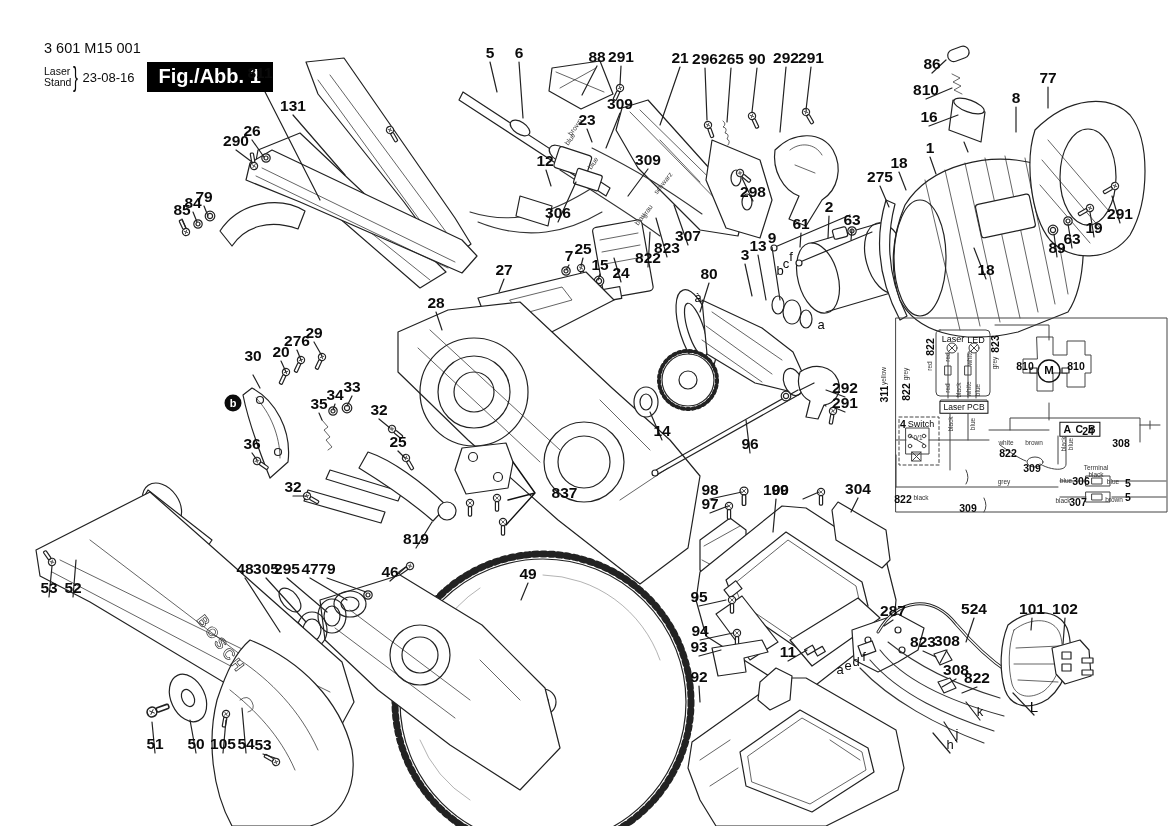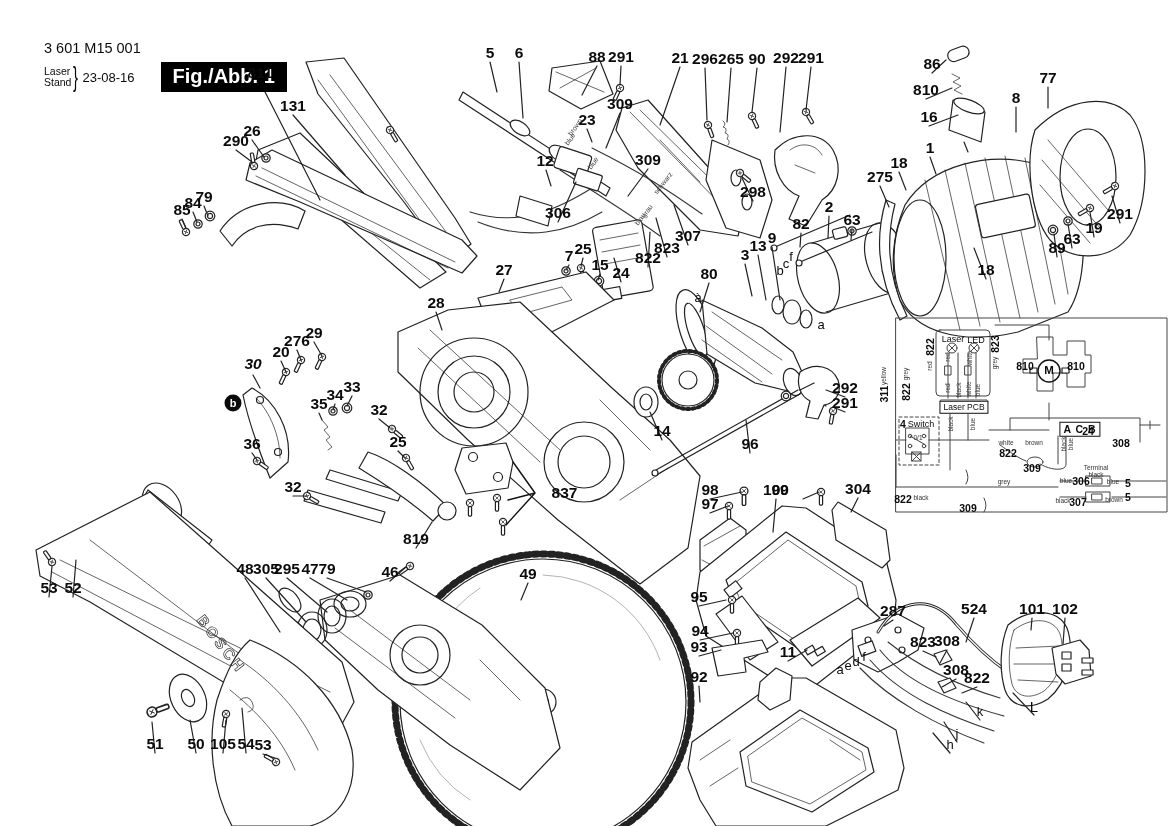--- a/index.html
+++ b/index.html
@@ -31,21 +31,21 @@
   .wtiny{font-size:6.5px;color:#333;}
   .wiretxt{font-size:7px;color:#444;}
   .wboxed{font-size:8.5px;border:1px solid #111;padding:1px 3px;background:#fff;}
   .wacb{font-weight:bold;font-size:10.5px;border:1.4px solid #111;padding:1px 3px;background:#fff;letter-spacing:1px;}
   
   .titleblock{position:absolute;left:44px;top:40px;color:#0b0b0b;}
   .pn{font-size:14.5px;margin-bottom:6px;}
   .issuerow{display:flex;align-items:center;gap:2px;height:30px;}
   .issuestack{font-size:10.5px;line-height:11px;}
   .brace{font-size:27px;transform:scaleX(.55);font-weight:400;margin:0 0 0 -2px;}
-  .issuedate{font-size:13px;margin-right:24px;}
+  .issuedate{font-size:13px;margin-right:10px;}
   .figbox{background:#000;color:#fff;font-weight:bold;font-size:20px;padding:3px 12px 4px;}
   .notes{margin-top:22px;font-size:11.5px;line-height:13px;}
 </style>
 </head>
 <body>
 
 <div class="stage">
 
   <svg class="art" width="1169" height="826" viewBox="0 0 1169 826">
     <defs>
@@ -510,21 +510,21 @@
       <div class="lbl num" style="left: 932px; top: 64px;">86</div>
       <div class="lbl num" style="left: 926px; top: 90px;">810</div>
       <div class="lbl num" style="left: 929px; top: 117px;">16</div>
       <div class="lbl num" style="left: 1016px; top: 98px;">8</div>
       <div class="lbl num" style="left: 1048px; top: 78px;">77</div>
       <div class="lbl num" style="left: 930px; top: 148px;">1</div>
       <div class="lbl num" style="left: 899px; top: 163px;">18</div>
       <div class="lbl num" style="left: 880px; top: 177px;">275</div>
       <div class="lbl num" style="left: 829px; top: 207px;">2</div>
       <div class="lbl num" style="left: 852px; top: 220px;">63</div>
-      <div class="lbl num" style="left: 801px; top: 224px;">82</div>
+      <div class="lbl num" style="left: 801px; top: 224px;">61</div>
       <div class="lbl num" style="left: 1120px; top: 214px;">291</div>
       <div class="lbl num" style="left: 1094px; top: 228px;">19</div>
       <div class="lbl num" style="left: 1072px; top: 239px;">63</div>
       <div class="lbl num" style="left: 1057px; top: 248px;">89</div>
       <div class="lbl num" style="left: 986px; top: 270px;">18</div>
       <div class="lbl num" style="left: 587px; top: 120px;">23</div>
       <div class="lbl num" style="left: 545px; top: 161px;">12</div>
       <div class="lbl num" style="left: 620px; top: 104px;">309</div>
       <div class="lbl num" style="left: 648px; top: 160px;">309</div>
       <div class="lbl num" style="left: 558px; top: 213px;">306</div>
@@ -547,21 +547,21 @@
       <div class="lbl letter" style="left: 786px; top: 263px;">c</div>
       <div class="lbl letter" style="left: 780px; top: 270px;">b</div>
       <div class="lbl letter" style="left: 821px; top: 324px;">a</div>
       <div class="lbl num" style="left: 845px; top: 388px;">292</div>
       <div class="lbl num" style="left: 845px; top: 403px;">291</div>
       <div class="lbl num" style="left: 662px; top: 431px;">14</div>
       <div class="lbl num" style="left: 750px; top: 444px;">96</div>
       <div class="lbl num" style="left: 314px; top: 333px;">29</div>
       <div class="lbl num" style="left: 297px; top: 341px;">276</div>
       <div class="lbl num" style="left: 281px; top: 352px;">20</div>
-      <div class="lbl num" style="left: 253px; top: 364px; font-style: italic;">30</div>
+      <div class="lbl num" style="left: 253px; top: 356px;">30</div>
       <div class="lbl num" style="left: 335px; top: 395px;">34</div>
       <div class="lbl num" style="left: 352px; top: 387px;">33</div>
       <div class="lbl num" style="left: 319px; top: 404px;">35</div>
       <div class="lbl num" style="left: 379px; top: 410px;">32</div>
       <div class="lbl num" style="left: 252px; top: 444px;">36</div>
       <div class="lbl num" style="left: 398px; top: 442px;">25</div>
       <div class="lbl num" style="left: 293px; top: 487px;">32</div>
       <div class="lbl circb" style="left: 233px; top: 403px;">b</div>
       <div class="lbl num" style="left: 546px; top: 493px; padding-left: 37px;">837</div>
       <div class="lbl num" style="left: 416px; top: 539px;">819</div>

